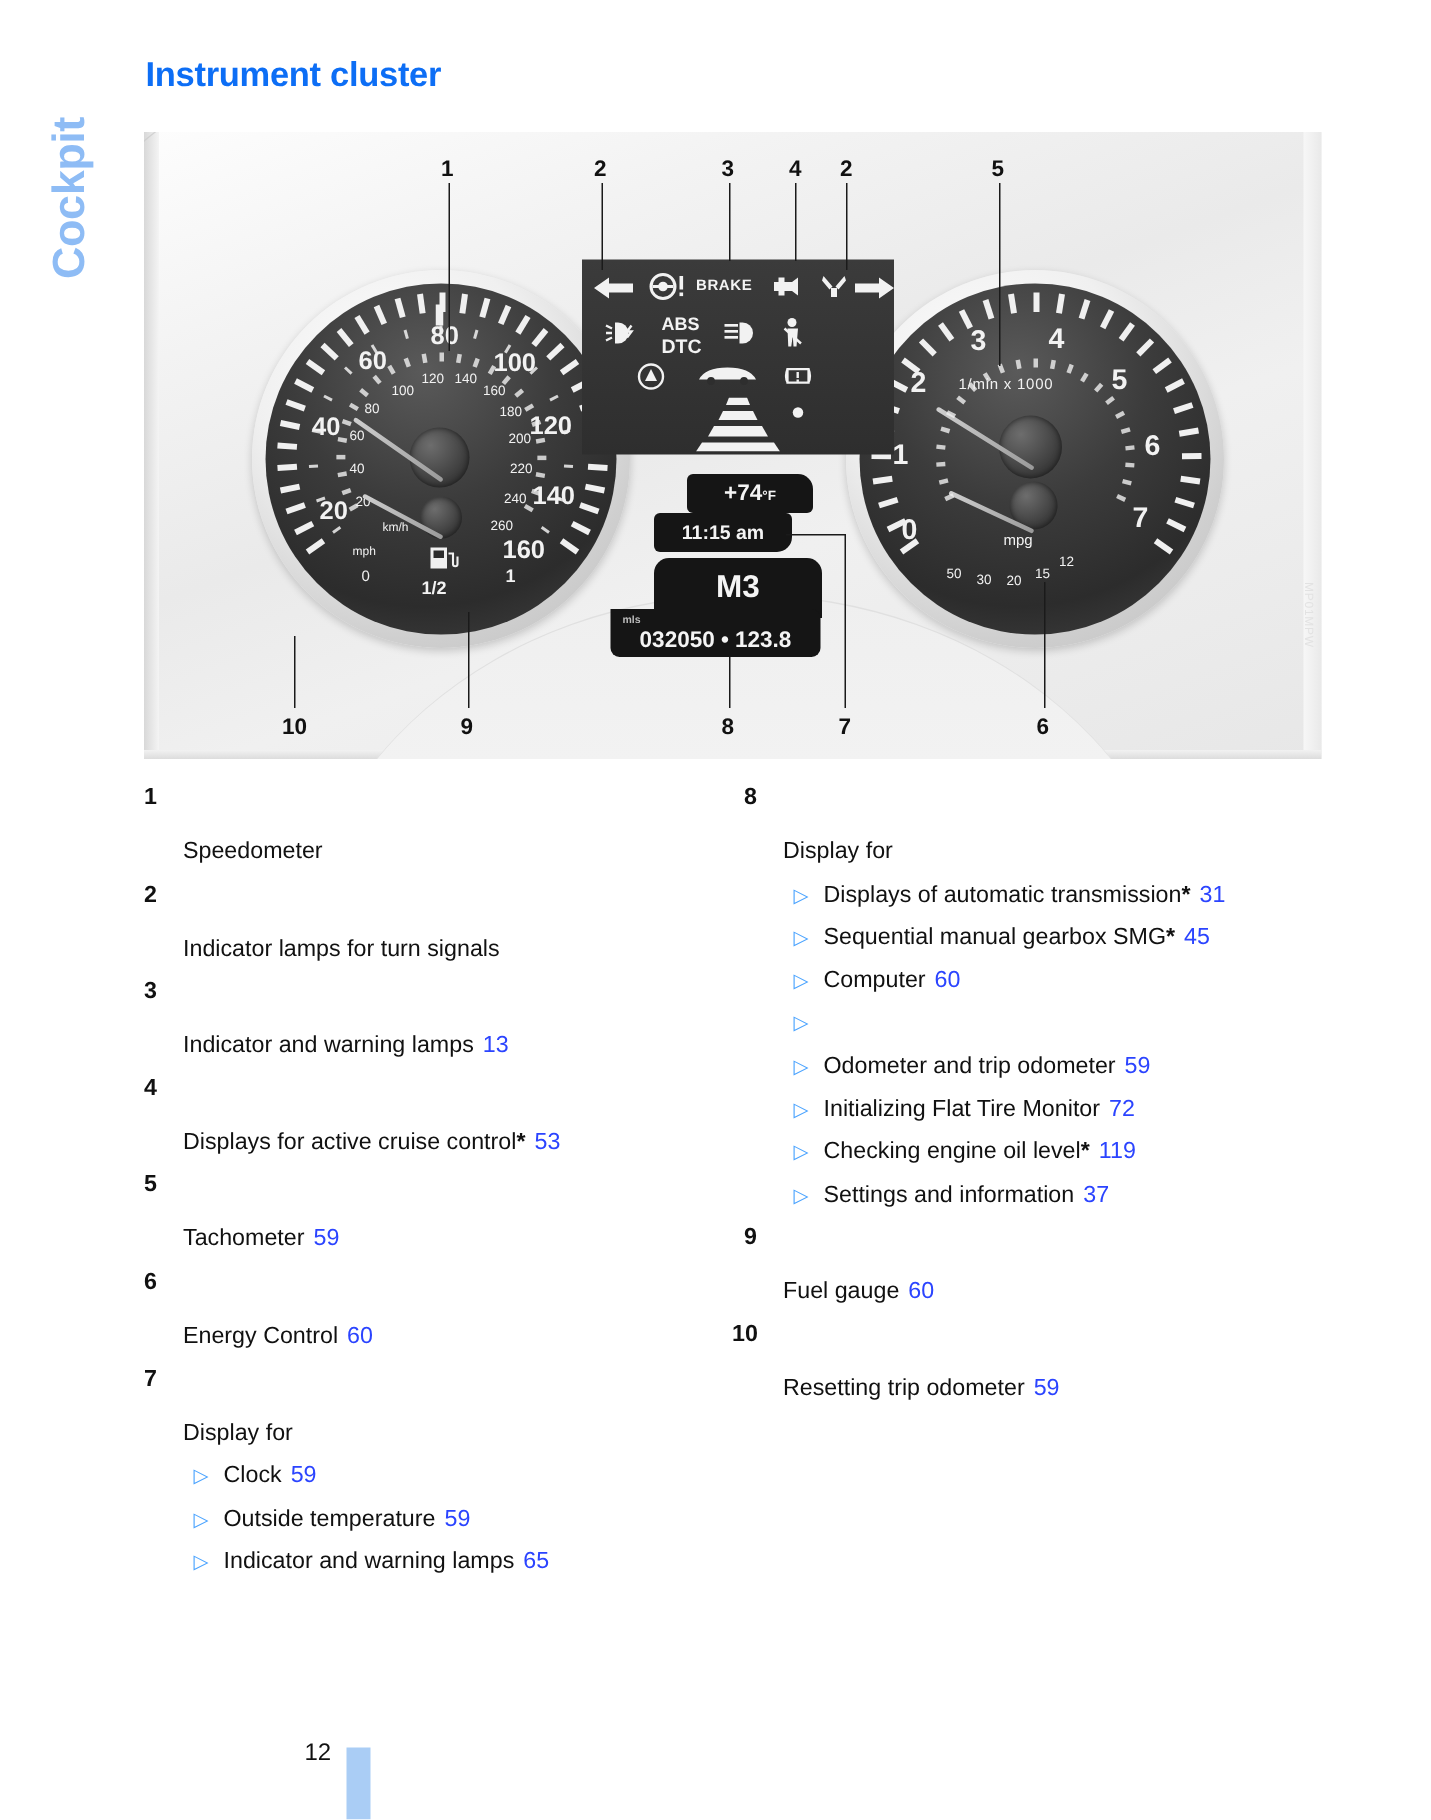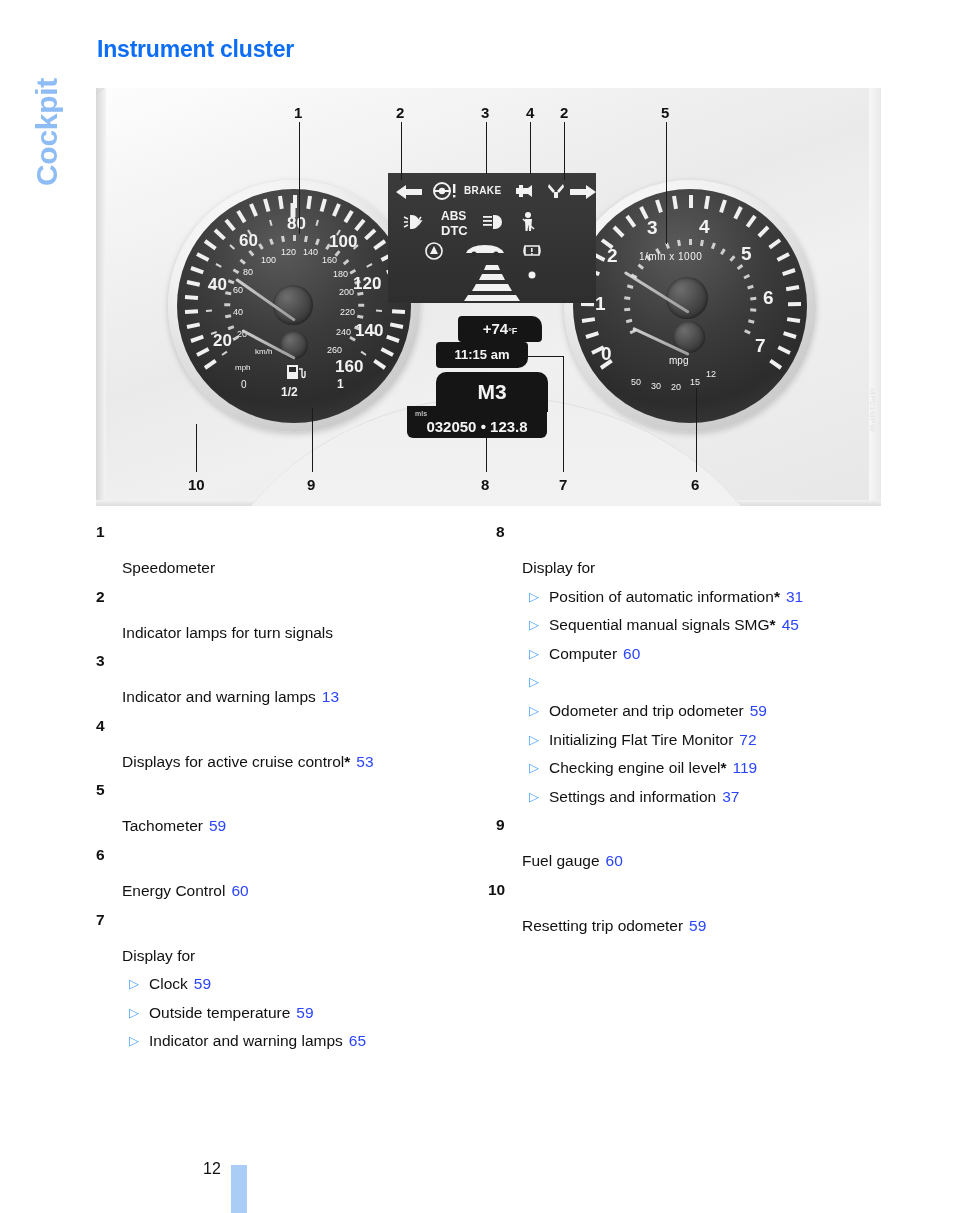--- a/index.html
+++ b/index.html
@@ -633,27 +633,27 @@
   <div class="col right">
 
     <div class="item">
       <span class="num">8</span>
       <span class="itext">Display for</span>
     </div>
 
     <div class="subitem">
       <span class="tri">▷</span>
       <span class="stext">
-        <span>Position of automatic information</span><span class="star">*</span><span class="pg">31</span>
-      </span>
-    </div>
-    <div class="subitem">
-      <span class="tri">▷</span>
-      <span class="stext">
-        <span>Sequential manual signals SMG</span><span class="star">*</span><span class="pg">45</span>
+        <span>Displays of automatic transmission</span><span class="star">*</span><span class="pg">31</span>
+      </span>
+    </div>
+    <div class="subitem">
+      <span class="tri">▷</span>
+      <span class="stext">
+        <span>Sequential manual gearbox SMG</span><span class="star">*</span><span class="pg">45</span>
       </span>
     </div>
     <div class="subitem">
       <span class="tri">▷</span>
       <span class="stext">
         <span>Computer</span><span class="pg">60</span>
       </span>
     </div>
     <div class="subitem">
       <span class="tri">▷</span>

